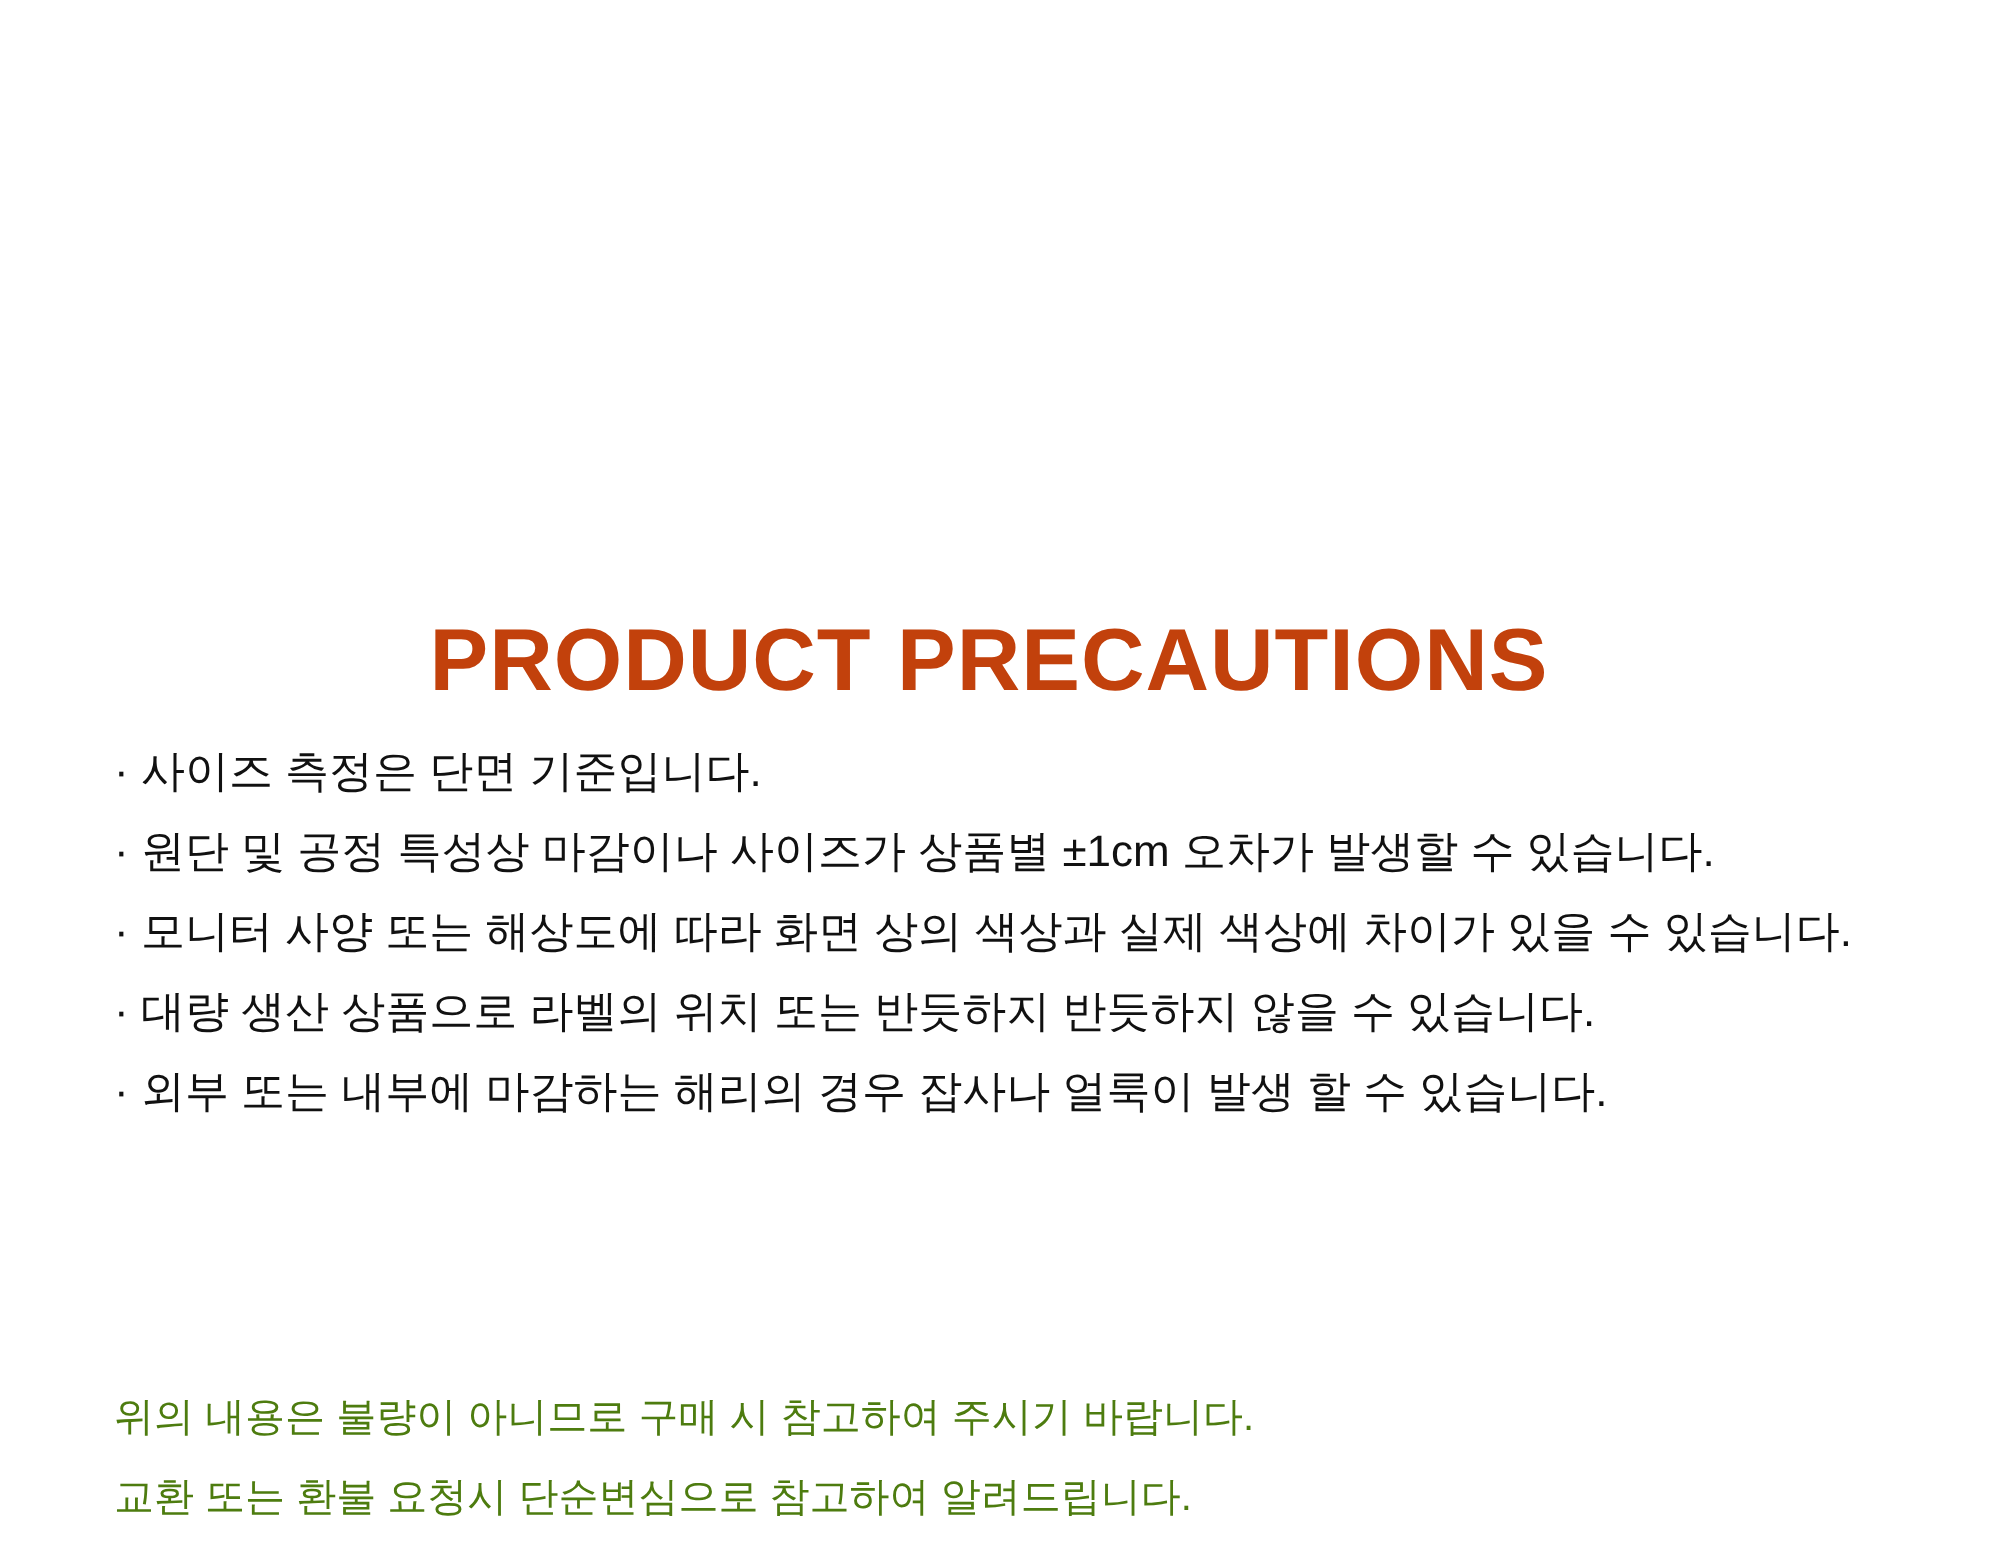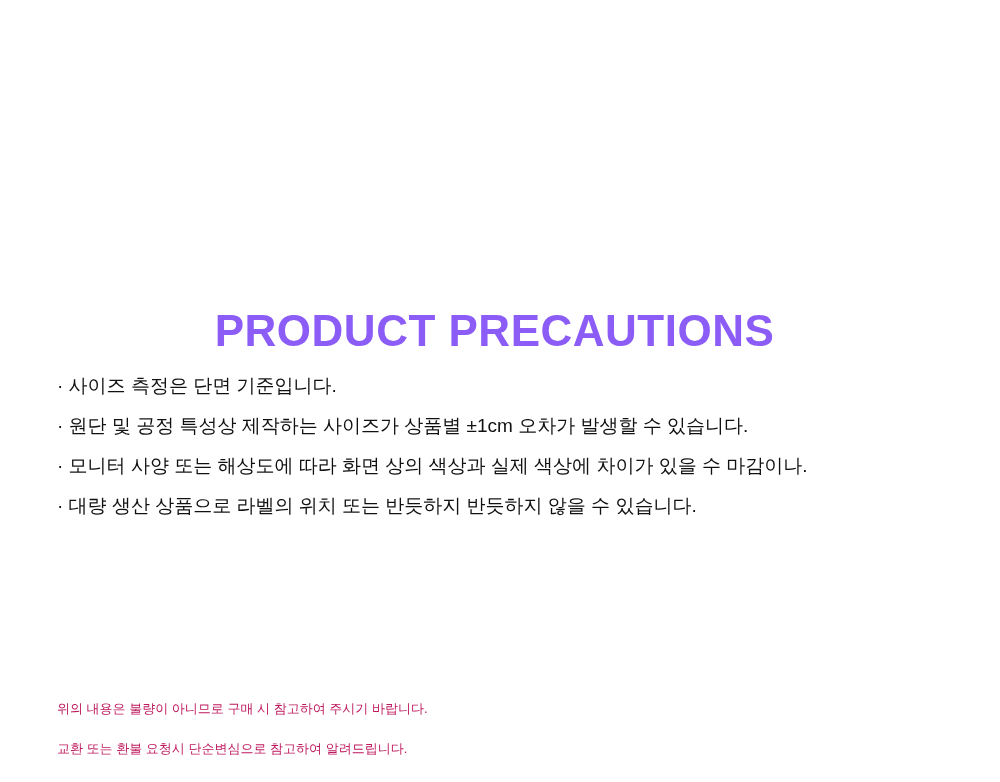--- a/index.html
+++ b/index.html
@@ -22,60 +22,61 @@
   }
   .title {
     position: absolute;
     top: 278px;
     left: 0;
     width: 989px;
     text-align: center;
     font-size: 44px;
     font-weight: bold;
     letter-spacing: 0.5px;
-    color: #8b5cf6;
+    color: #c2410c;
     line-height: 1.1;
   }
   .bullet-block {
     position: absolute;
     top: 366px;
     left: 57px;
     width: 900px;
   }
   .bullet-line {
-    font-size: 19px;
+    font-size: 22px;
     line-height: 40px;
     color: #111111;
     white-space: nowrap;
   }
   .footer-block {
     position: absolute;
     top: 689px;
     left: 57px;
     width: 900px;
   }
   .footer-line {
-    font-size: 13px;
+    font-size: 20px;
     line-height: 40px;
-    color: #be185d;
+    color: #4d7c0f;
     white-space: nowrap;
   }
 </style>
 </head>
 <body>
 
 <div class="page">
 
   <h1 class="title">PRODUCT PRECAUTIONS</h1>
 
   <div class="bullet-block">
     <div class="bullet-line">· 사이즈 측정은 단면 기준입니다.</div>
-    <div class="bullet-line">· 원단 및 공정 특성상 제작하는 사이즈가 상품별 ±1cm 오차가 발생할 수 있습니다.</div>
-    <div class="bullet-line">· 모니터 사양 또는 해상도에 따라 화면 상의 색상과 실제 색상에 차이가 있을 수 마감이나.</div>
+    <div class="bullet-line">· 원단 및 공정 특성상 마감이나 사이즈가 상품별 ±1cm 오차가 발생할 수 있습니다.</div>
+    <div class="bullet-line">· 모니터 사양 또는 해상도에 따라 화면 상의 색상과 실제 색상에 차이가 있을 수 있습니다.</div>
     <div class="bullet-line">· 대량 생산 상품으로 라벨의 위치 또는 반듯하지 반듯하지 않을 수 있습니다.</div>
+    <div class="bullet-line">· 외부 또는 내부에 마감하는 해리의 경우 잡사나 얼룩이 발생 할 수 있습니다.</div>
   </div>
 
   <div class="footer-block">
     <div class="footer-line">위의 내용은 불량이 아니므로 구매 시 참고하여 주시기 바랍니다.</div>
     <div class="footer-line">교환 또는 환불 요청시 단순변심으로 참고하여 알려드립니다.</div>
   </div>
 
 </div>
 
 </body></html>

